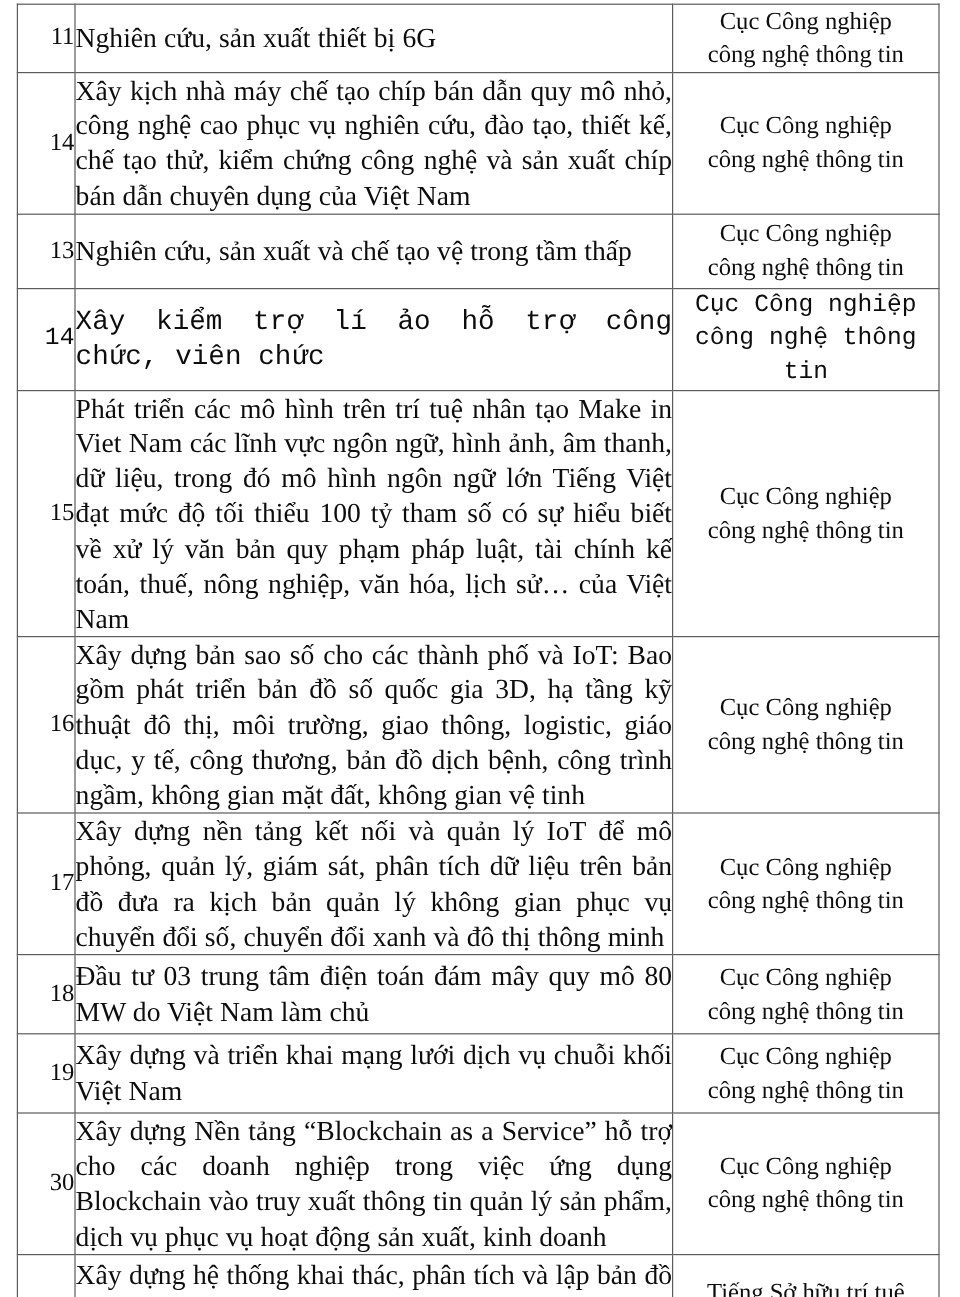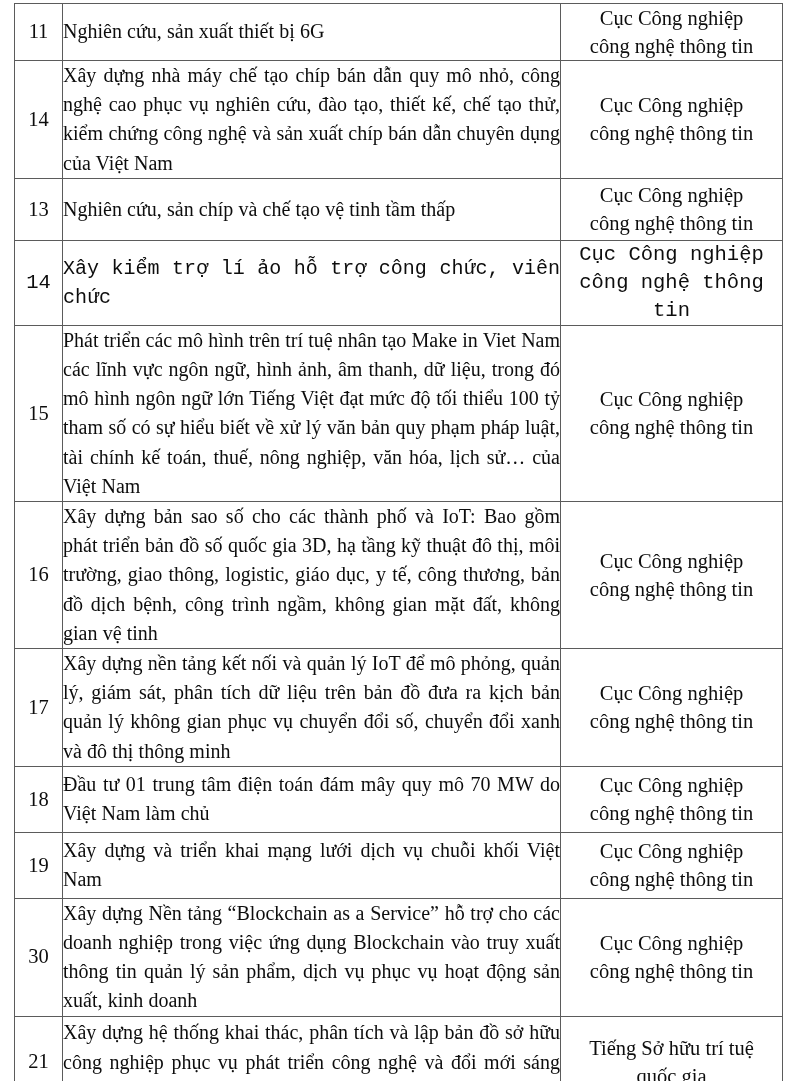--- a/index.html
+++ b/index.html
@@ -39,29 +39,29 @@
     padding: 0;
     background: #ffffff;
   }
 
   
   col.c-no     { width: 48px; }
   col.c-task   { width: 498px; }
   col.c-agency { width: 222px; }
 
   .cell-no {
-    text-align: center;
+    text-align: right;
     font-size: 20.5px;
     line-height: 1.25;
   }
 
   .cell-task {
     text-align: justify;
     text-align-last: left;
-    font-size: 20px;
+    font-size: 23px;
     line-height: 29.2px;
     padding: 5px 8px 6px 9px;
     hyphens: none;
     word-spacing: 0.2px;
   }
 
   .cell-agency {
     text-align: center;
     font-size: 20.5px;
     line-height: 28px;
@@ -96,34 +96,34 @@
           <div>Cục Công nghiệp</div>
           <div>công nghệ thông tin</div>
         </td>
       </tr>
 
       <tr style="height:114px;">
         <td class="cell-no">
           <div>14</div>
         </td>
         <td class="cell-task">
-          <div>Xây dựng nhà máy chế tạo chíp bán dẫn quy mô nhỏ, công nghệ cao phục vụ nghiên cứu, đào tạo, thiết kế, chế tạo thử, kiểm chứng công nghệ và sản xuất chíp bán dẫn chuyên dụng của Việt Nam</div>
+          <div>Xây kịch nhà máy chế tạo chíp bán dẫn quy mô nhỏ, công nghệ cao phục vụ nghiên cứu, đào tạo, thiết kế, chế tạo thử, kiểm chứng công nghệ và sản xuất chíp bán dẫn chuyên dụng của Việt Nam</div>
         </td>
         <td class="cell-agency">
           <div>Cục Công nghiệp</div>
           <div>công nghệ thông tin</div>
         </td>
       </tr>
 
       <tr style="height:62px;">
         <td class="cell-no">
           <div>13</div>
         </td>
         <td class="cell-task">
-          <div>Nghiên cứu, sản chíp và chế tạo vệ tinh tầm thấp</div>
+          <div>Nghiên cứu, sản xuất và chế tạo vệ trong tầm thấp</div>
         </td>
         <td class="cell-agency">
           <div>Cục Công nghiệp</div>
           <div>công nghệ thông tin</div>
         </td>
       </tr>
 
       <tr style="height:60px;font-family:Liberation Mono, monospace;">
         <td class="cell-no">
           <div>14</div>
@@ -174,21 +174,21 @@
           <div>Cục Công nghiệp</div>
           <div>công nghệ thông tin</div>
         </td>
       </tr>
 
       <tr style="height:66px;">
         <td class="cell-no">
           <div>18</div>
         </td>
         <td class="cell-task">
-          <div>Đầu tư 01 trung tâm điện toán đám mây quy mô 70 MW do Việt Nam làm chủ</div>
+          <div>Đầu tư 03 trung tâm điện toán đám mây quy mô 80 MW do Việt Nam làm chủ</div>
         </td>
         <td class="cell-agency">
           <div>Cục Công nghiệp</div>
           <div>công nghệ thông tin</div>
         </td>
       </tr>
 
       <tr style="height:66px;">
         <td class="cell-no">
           <div>19</div>

